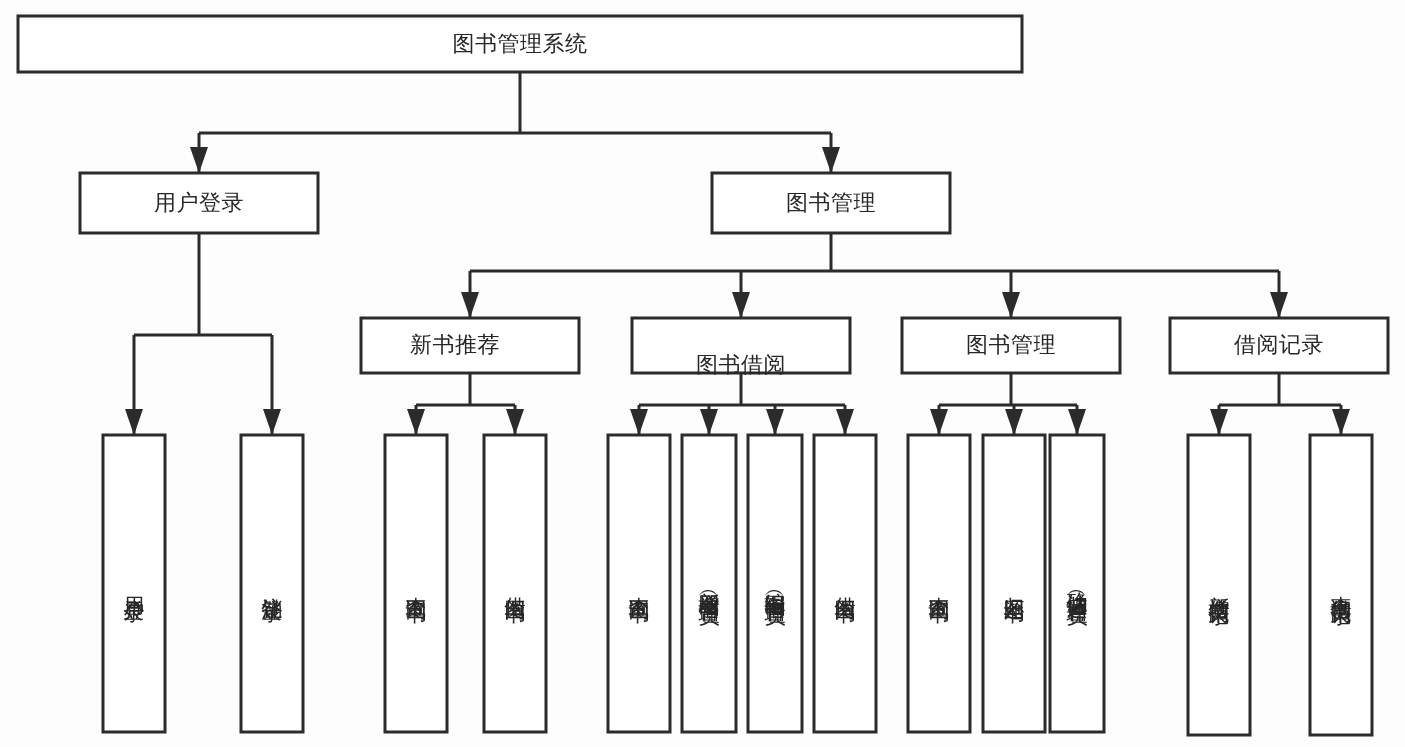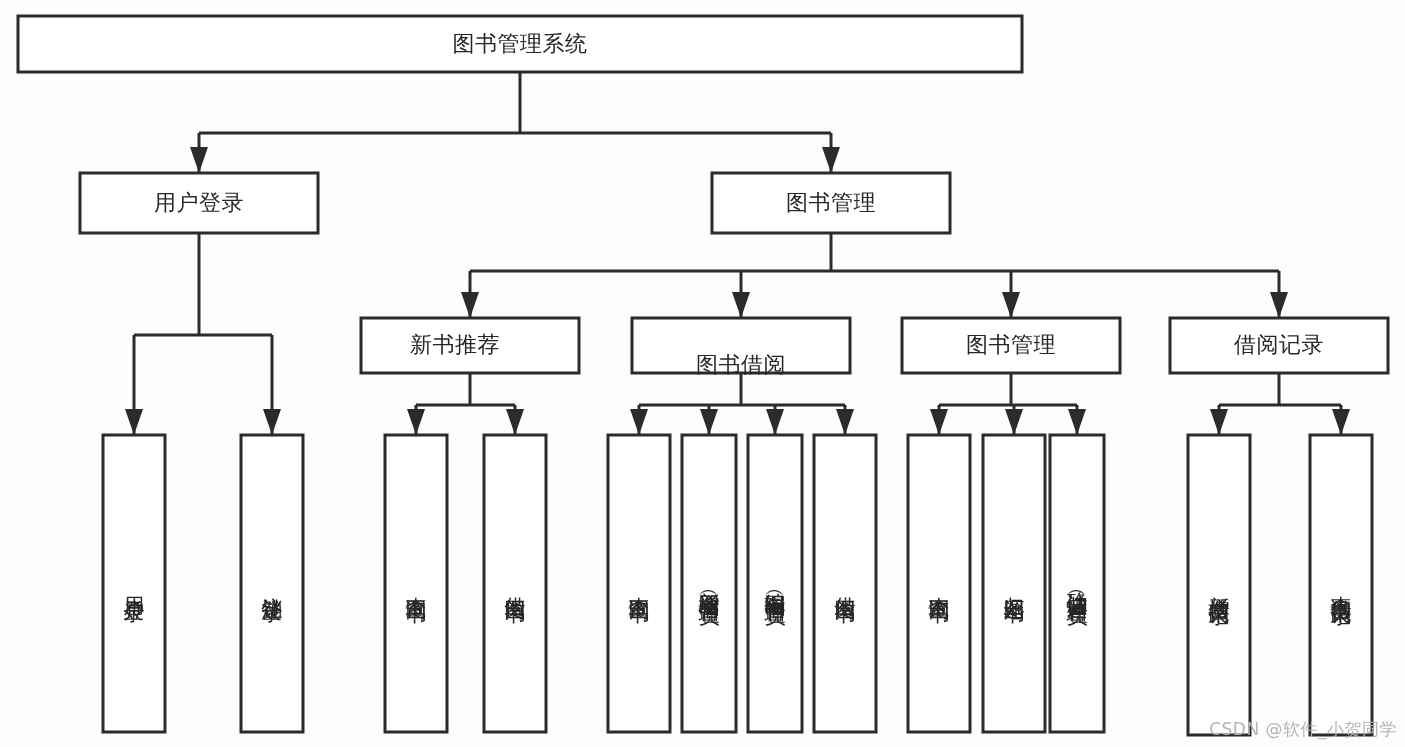--- a/index.html
+++ b/index.html
@@ -172,14 +172,13 @@
       <div class="node-label vertical" style="left: 608px; top: 435px; width: 62px; height: 297px;">查询图书</div>
       <div class="node-label vertical" style="left: 682px; top: 435px; width: 54px; height: 297px;">新增图书（管理员）</div>
       <div class="node-label vertical" style="left: 748px; top: 435px; width: 54px; height: 297px;">编辑图书（管理员）</div>
       <div class="node-label vertical" style="left: 814px; top: 435px; width: 62px; height: 297px;">借阅图书</div>
       <div class="node-label vertical" style="left: 908px; top: 435px; width: 62px; height: 297px;">查询图书</div>
       <div class="node-label vertical" style="left: 983px; top: 435px; width: 62px; height: 297px;">归还图书</div>
       <div class="node-label vertical" style="left: 1050px; top: 435px; width: 54px; height: 297px;">确认归还（管理员）</div>
       <div class="node-label vertical" style="left: 1188px; top: 435px; width: 62px; height: 300px;">新增借阅记录</div>
       <div class="node-label vertical" style="left: 1310px; top: 435px; width: 62px; height: 300px;">查询借阅记录</div>
     </div>
-  <div class="watermark">CSDN @软件_小贺同学</div>
 </div>
 
 </body></html>

